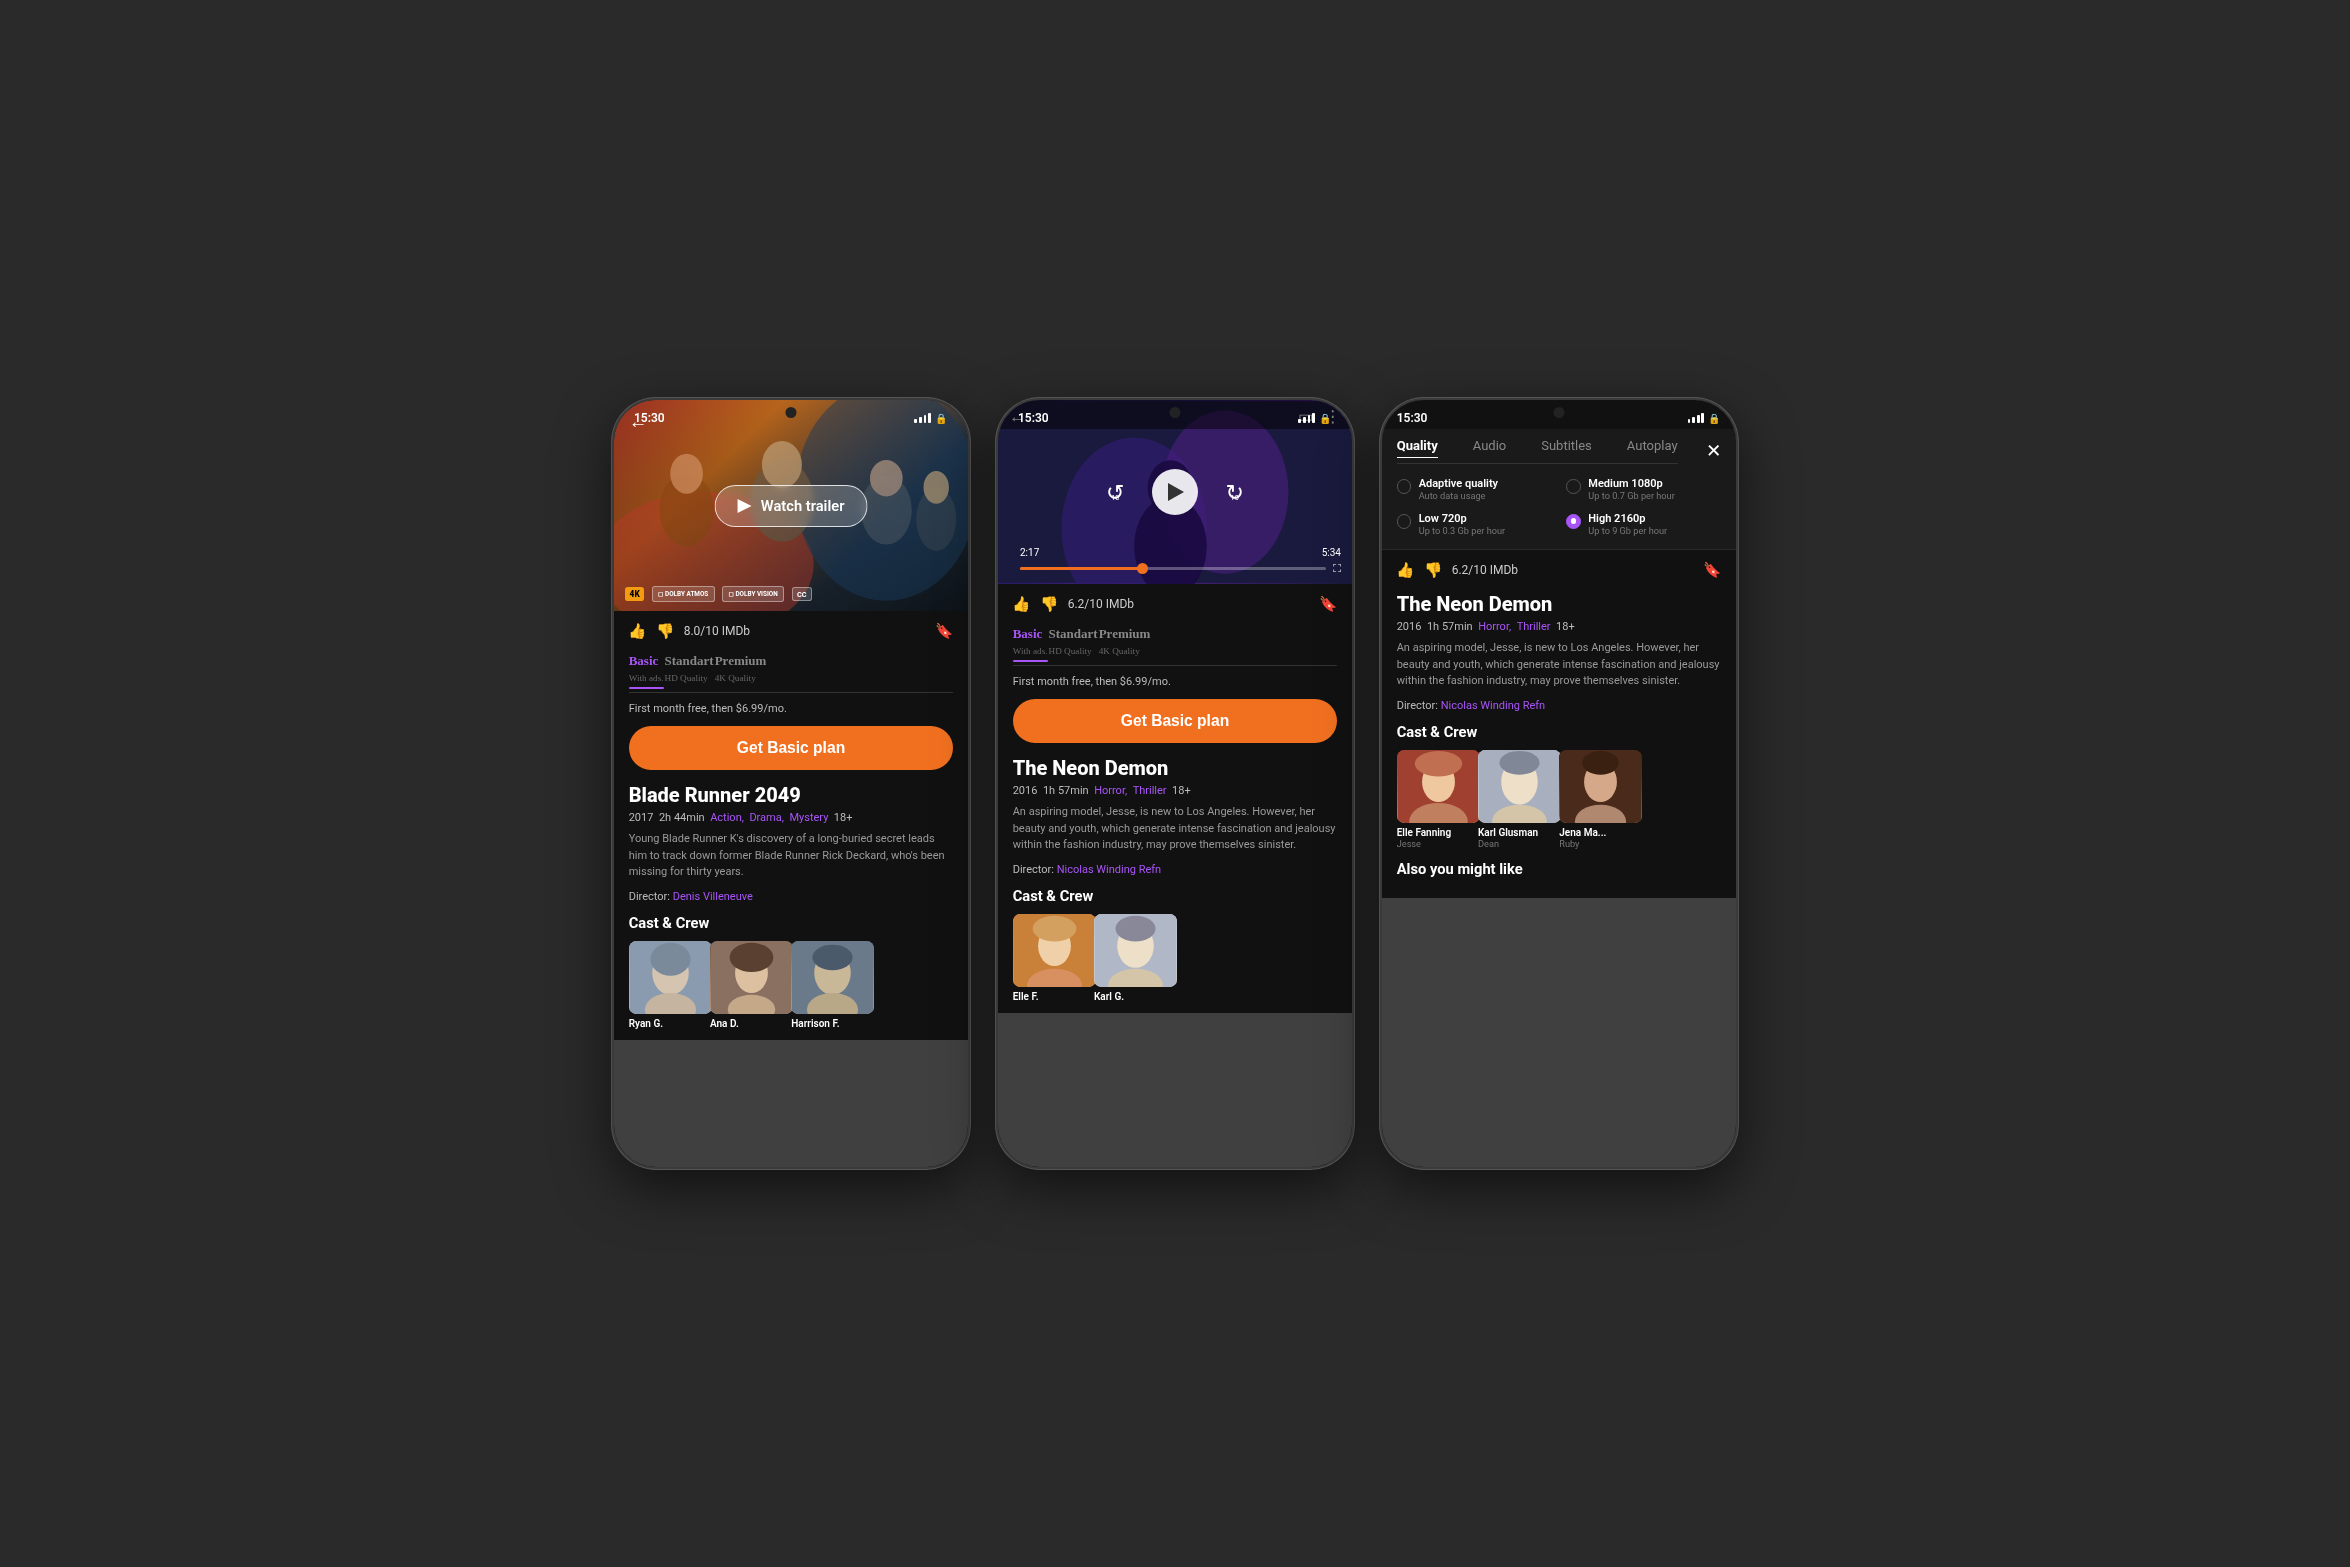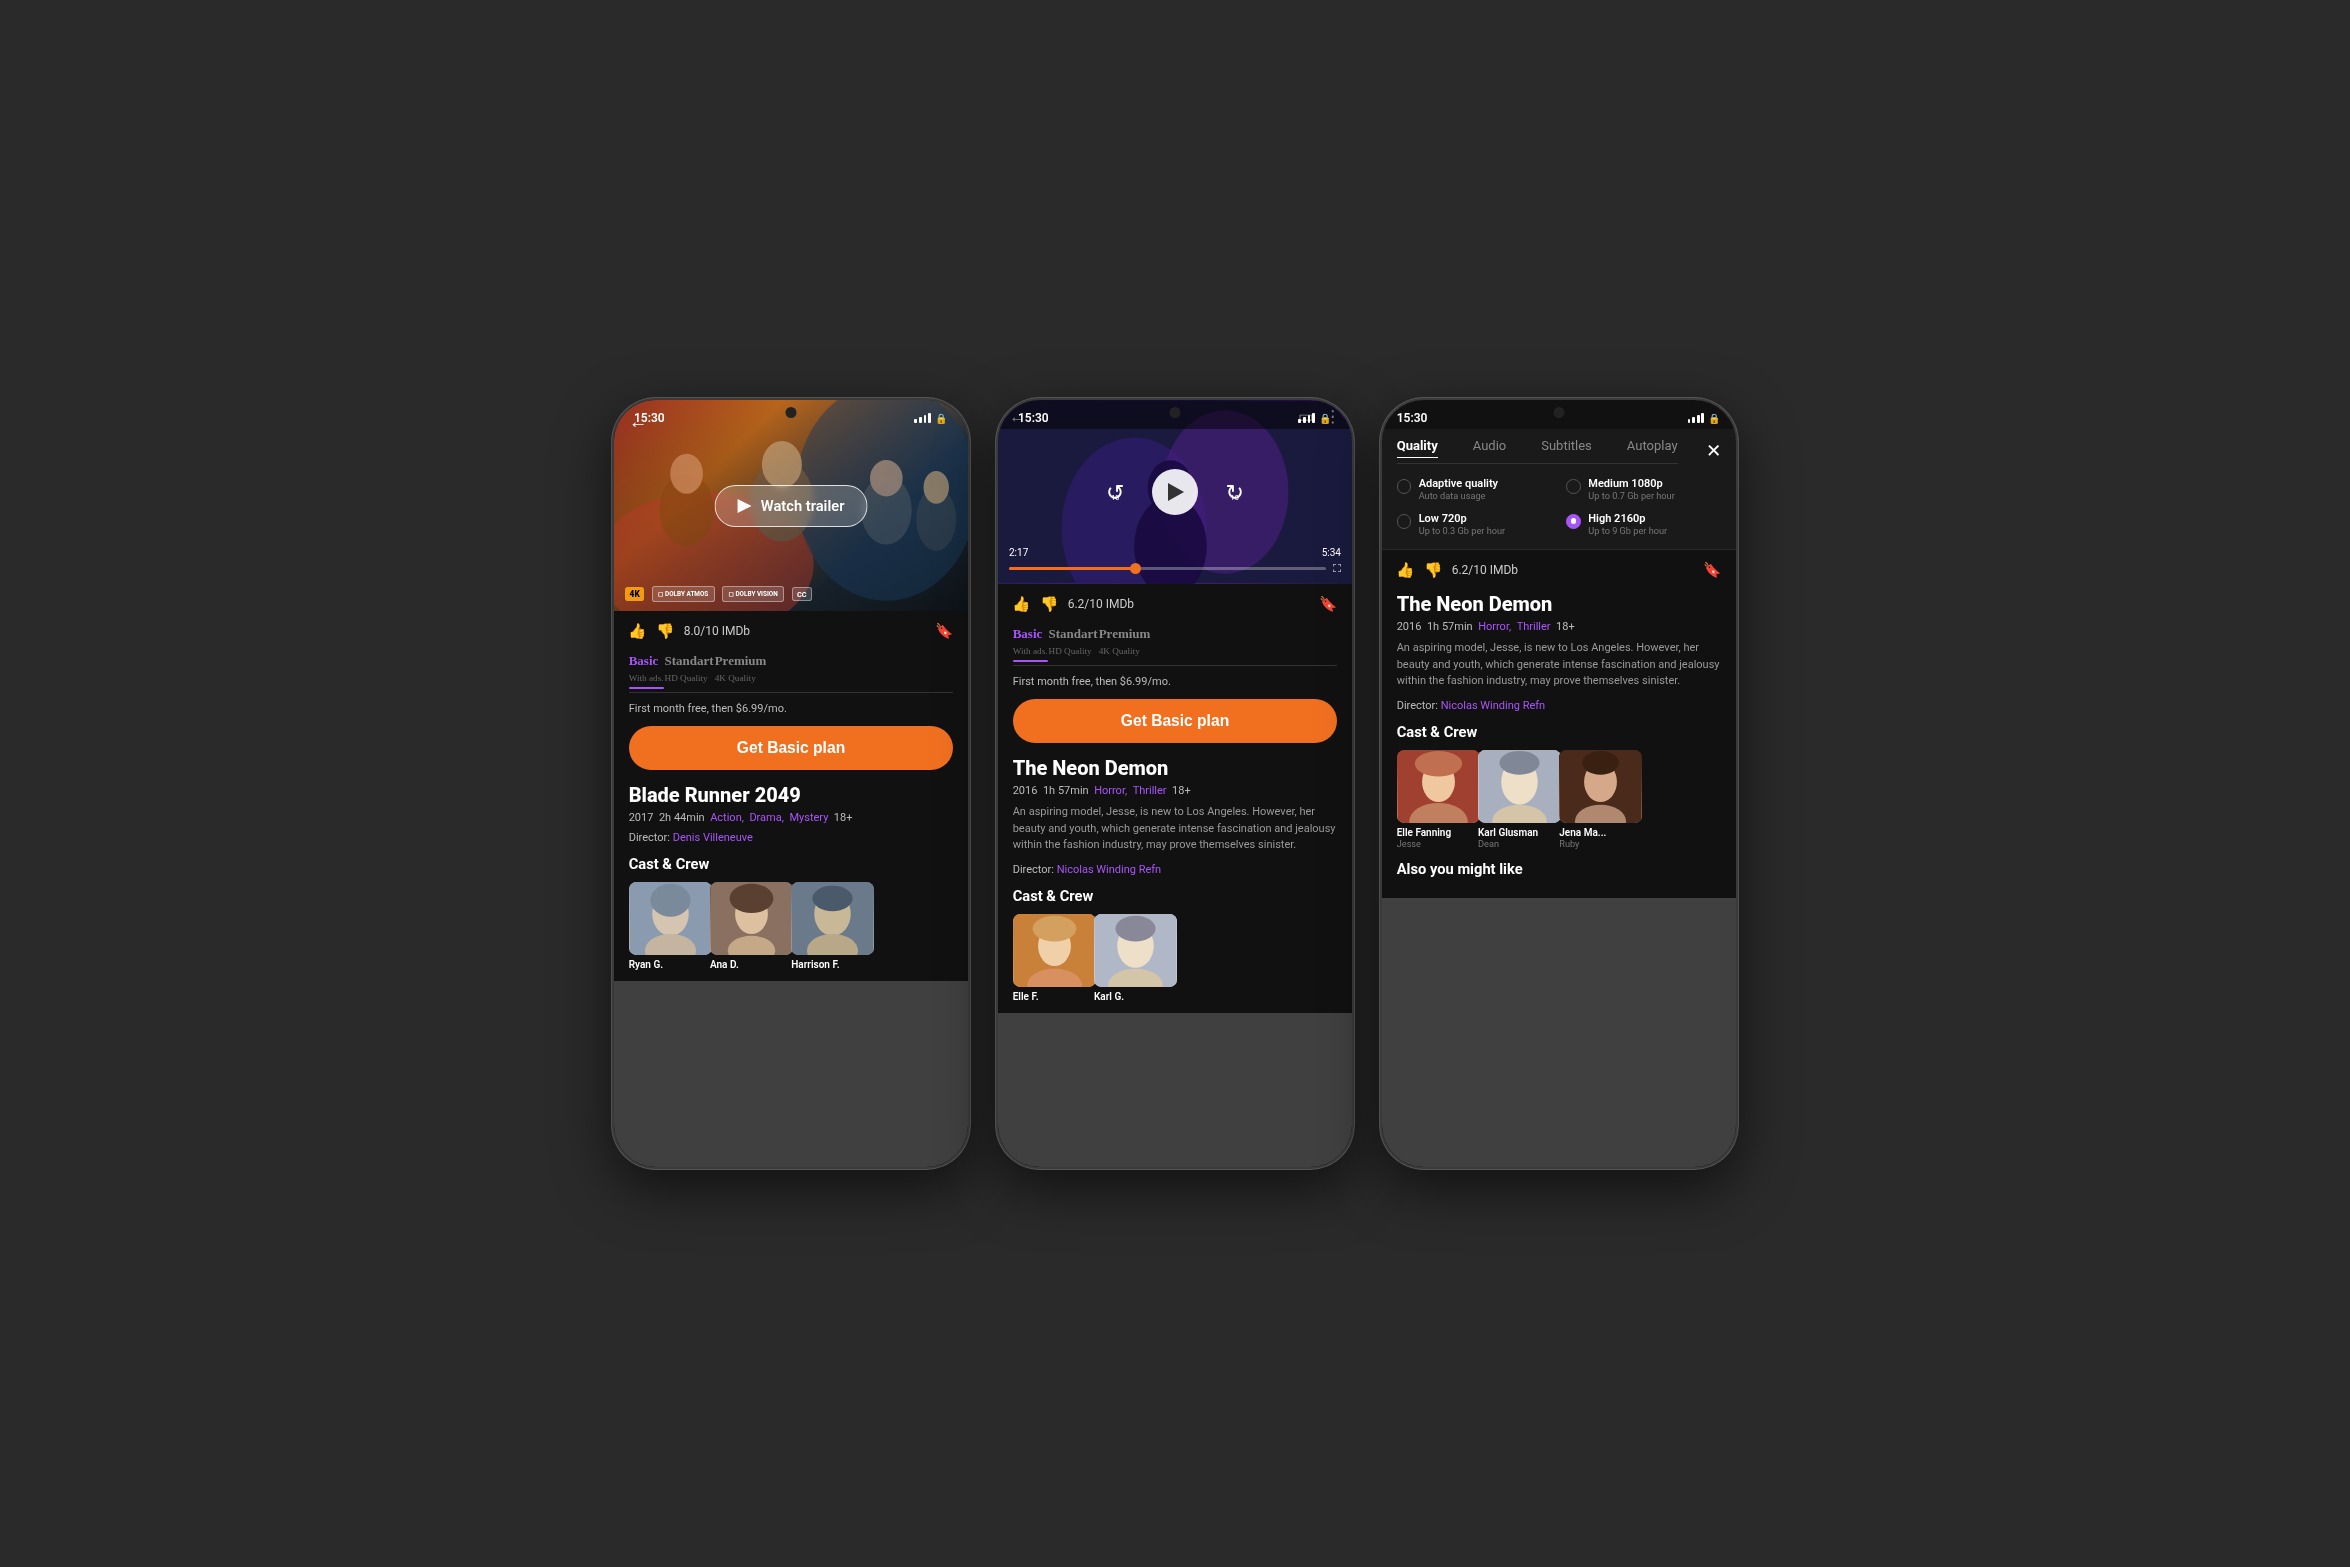--- a/index.html
+++ b/index.html
@@ -362,21 +362,21 @@
       align-items: center;
       gap: 11px;
     }
     .cast-icon, .more-icon {
       color: #fff;
       font-size: 16.5px;
     }
     .progress-area {
       position: absolute;
       bottom: 9.2px;
-      left: 11px;
+      left: 22px;
       right: 11px;
     }
     .progress-time-row {
       display: flex;
       justify-content: space-between;
       margin-bottom: 3.7px;
     }
     .progress-time {
       color: #fff;
       font-size: 10px;
@@ -499,20 +499,21 @@
 
         <div class="movie-title">Blade Runner 2049</div>
         <div class="movie-meta">
           <span>2017</span>
           <span>2h 44min</span>
           <span class="genre-tag">Action,</span>
           <span class="genre-tag">Drama,</span>
           <span class="genre-tag">Mystery</span>
           <span class="age-tag">18+</span>
         </div>
+        <div class="movie-desc">Young Blade Runner K's discovery of a long-buried secret leads him to track down former Blade Runner Rick Deckard, who's been missing for thirty years.</div>
         <div class="director-row">
           <span>Director:</span>
           <span class="director-link">Denis Villeneuve</span>
         </div>
 
         <div class="section-title">Cast &amp; Crew</div>
         <div class="cast-row">
           <div class="cast-card">
             <div class="cast-img face-ryan">
               <svg width="83" height="73" viewBox="0 0 90 80">

